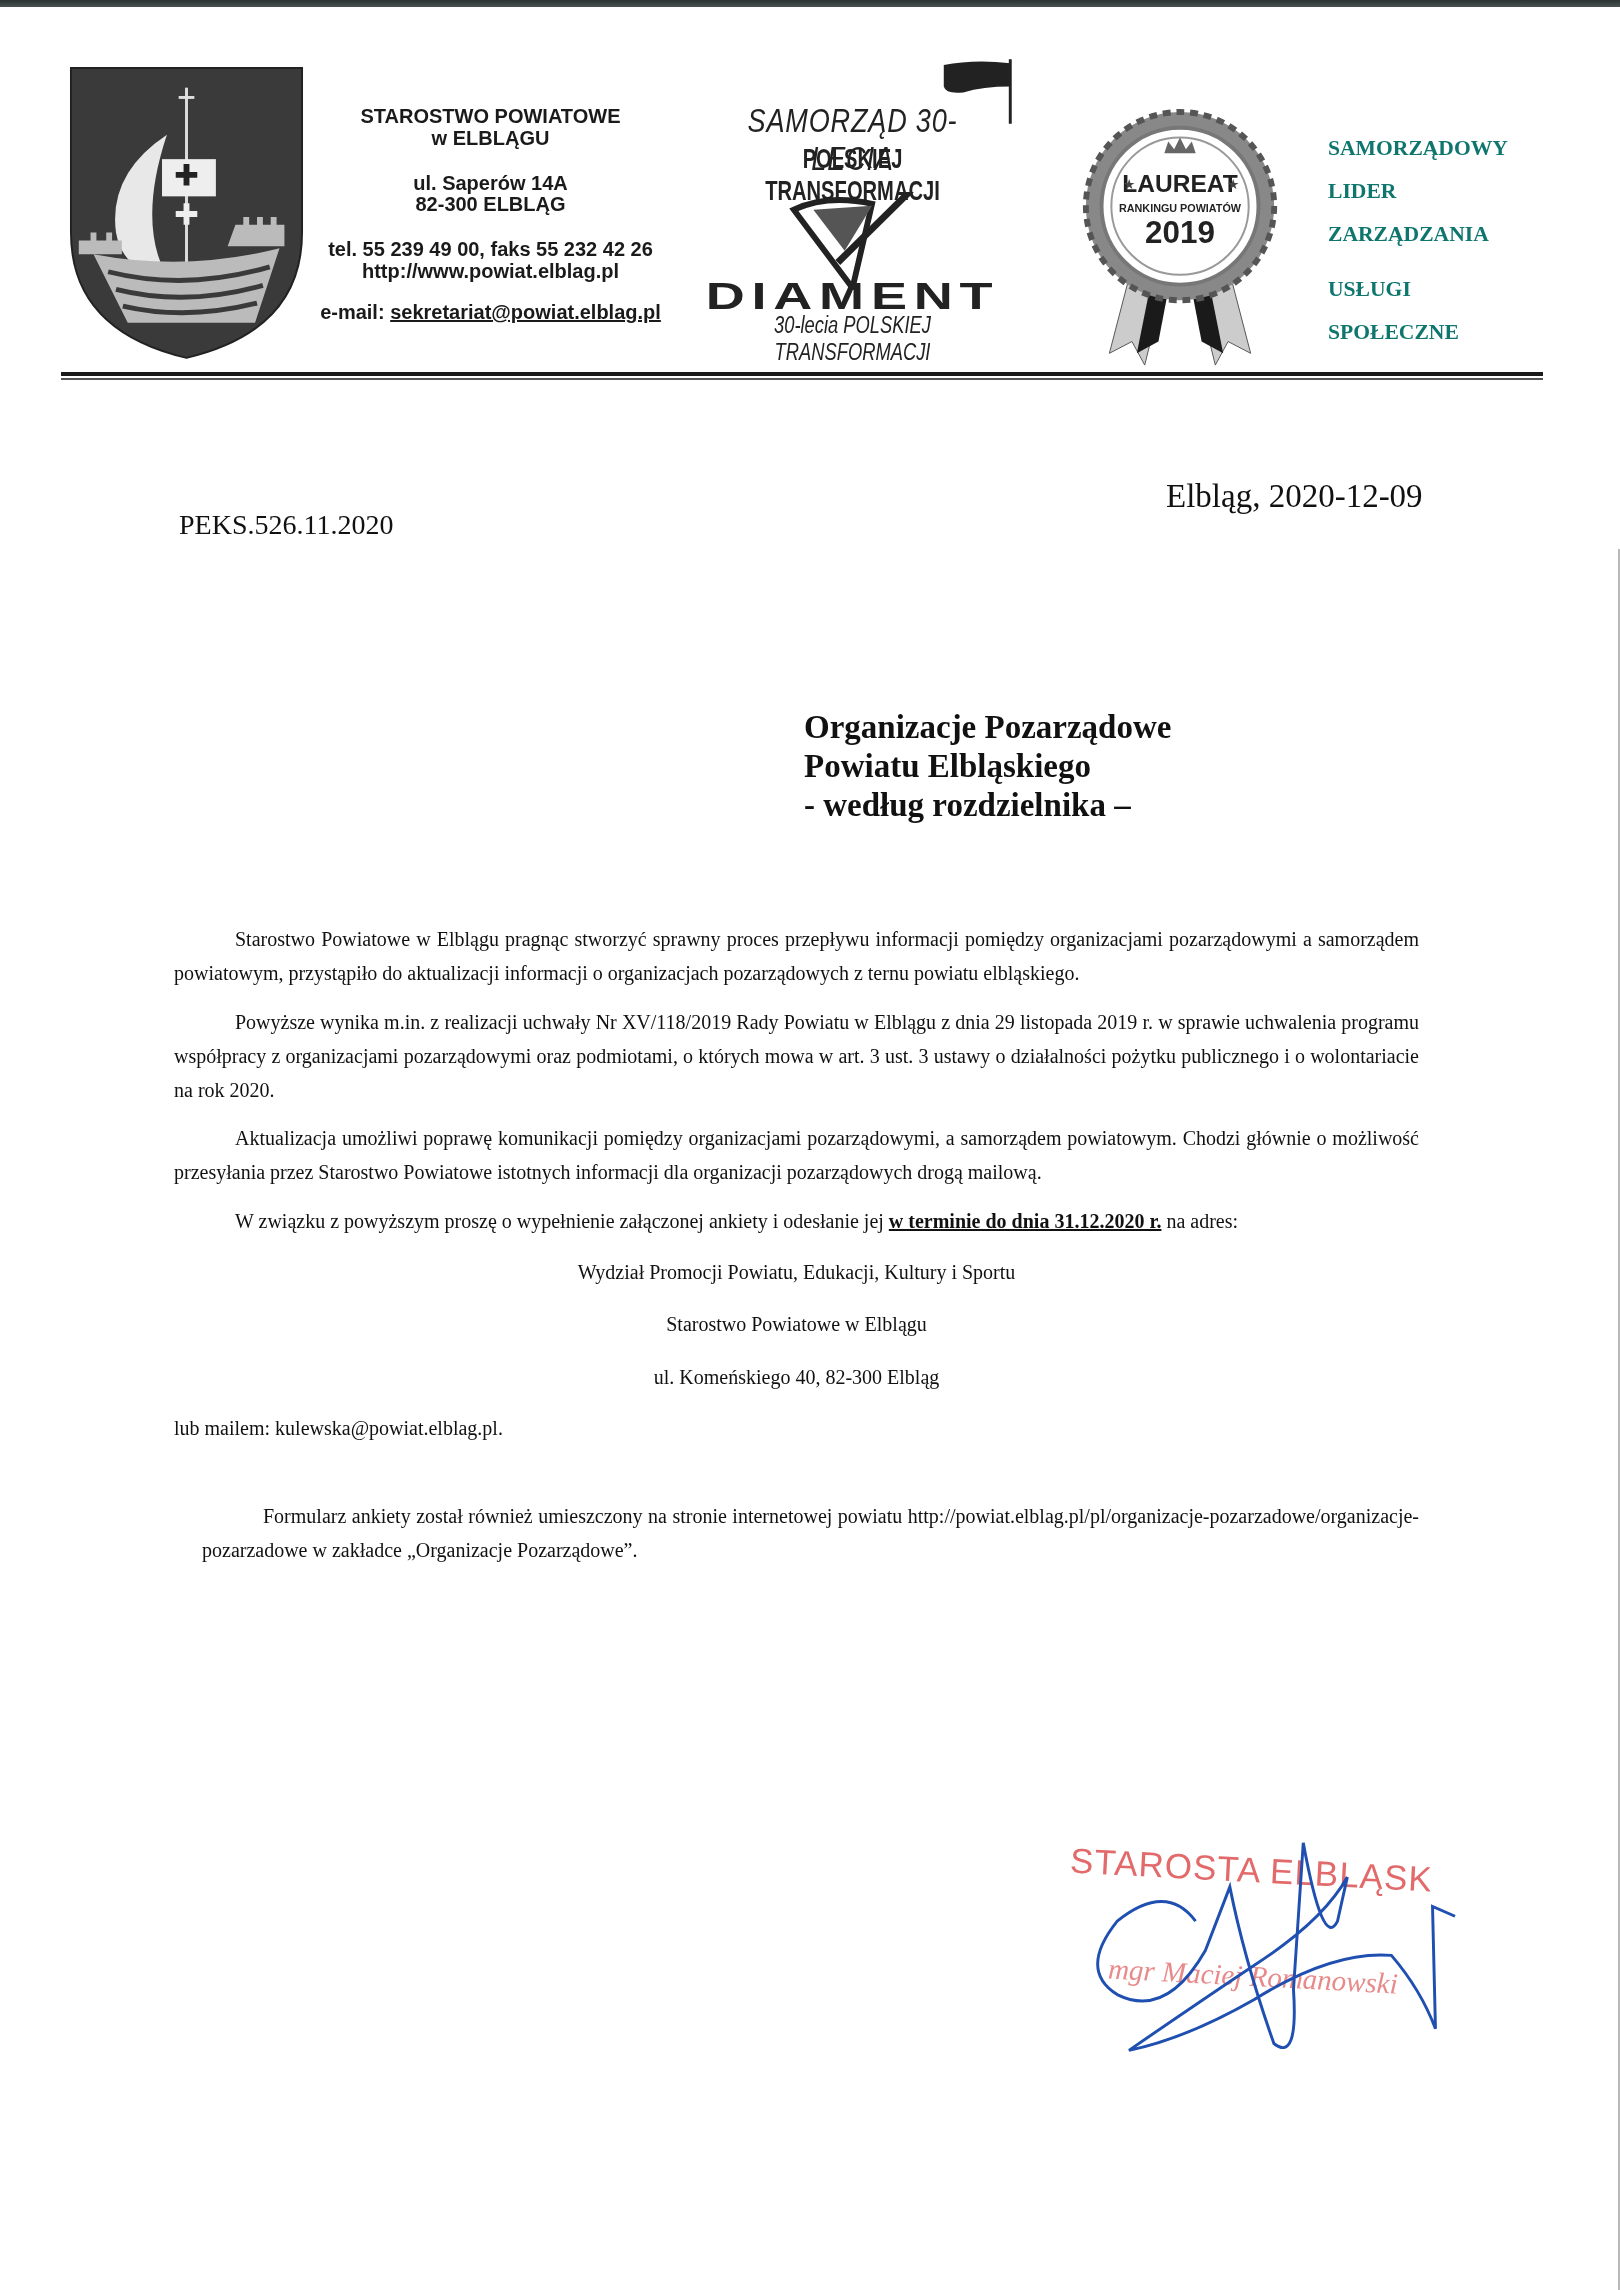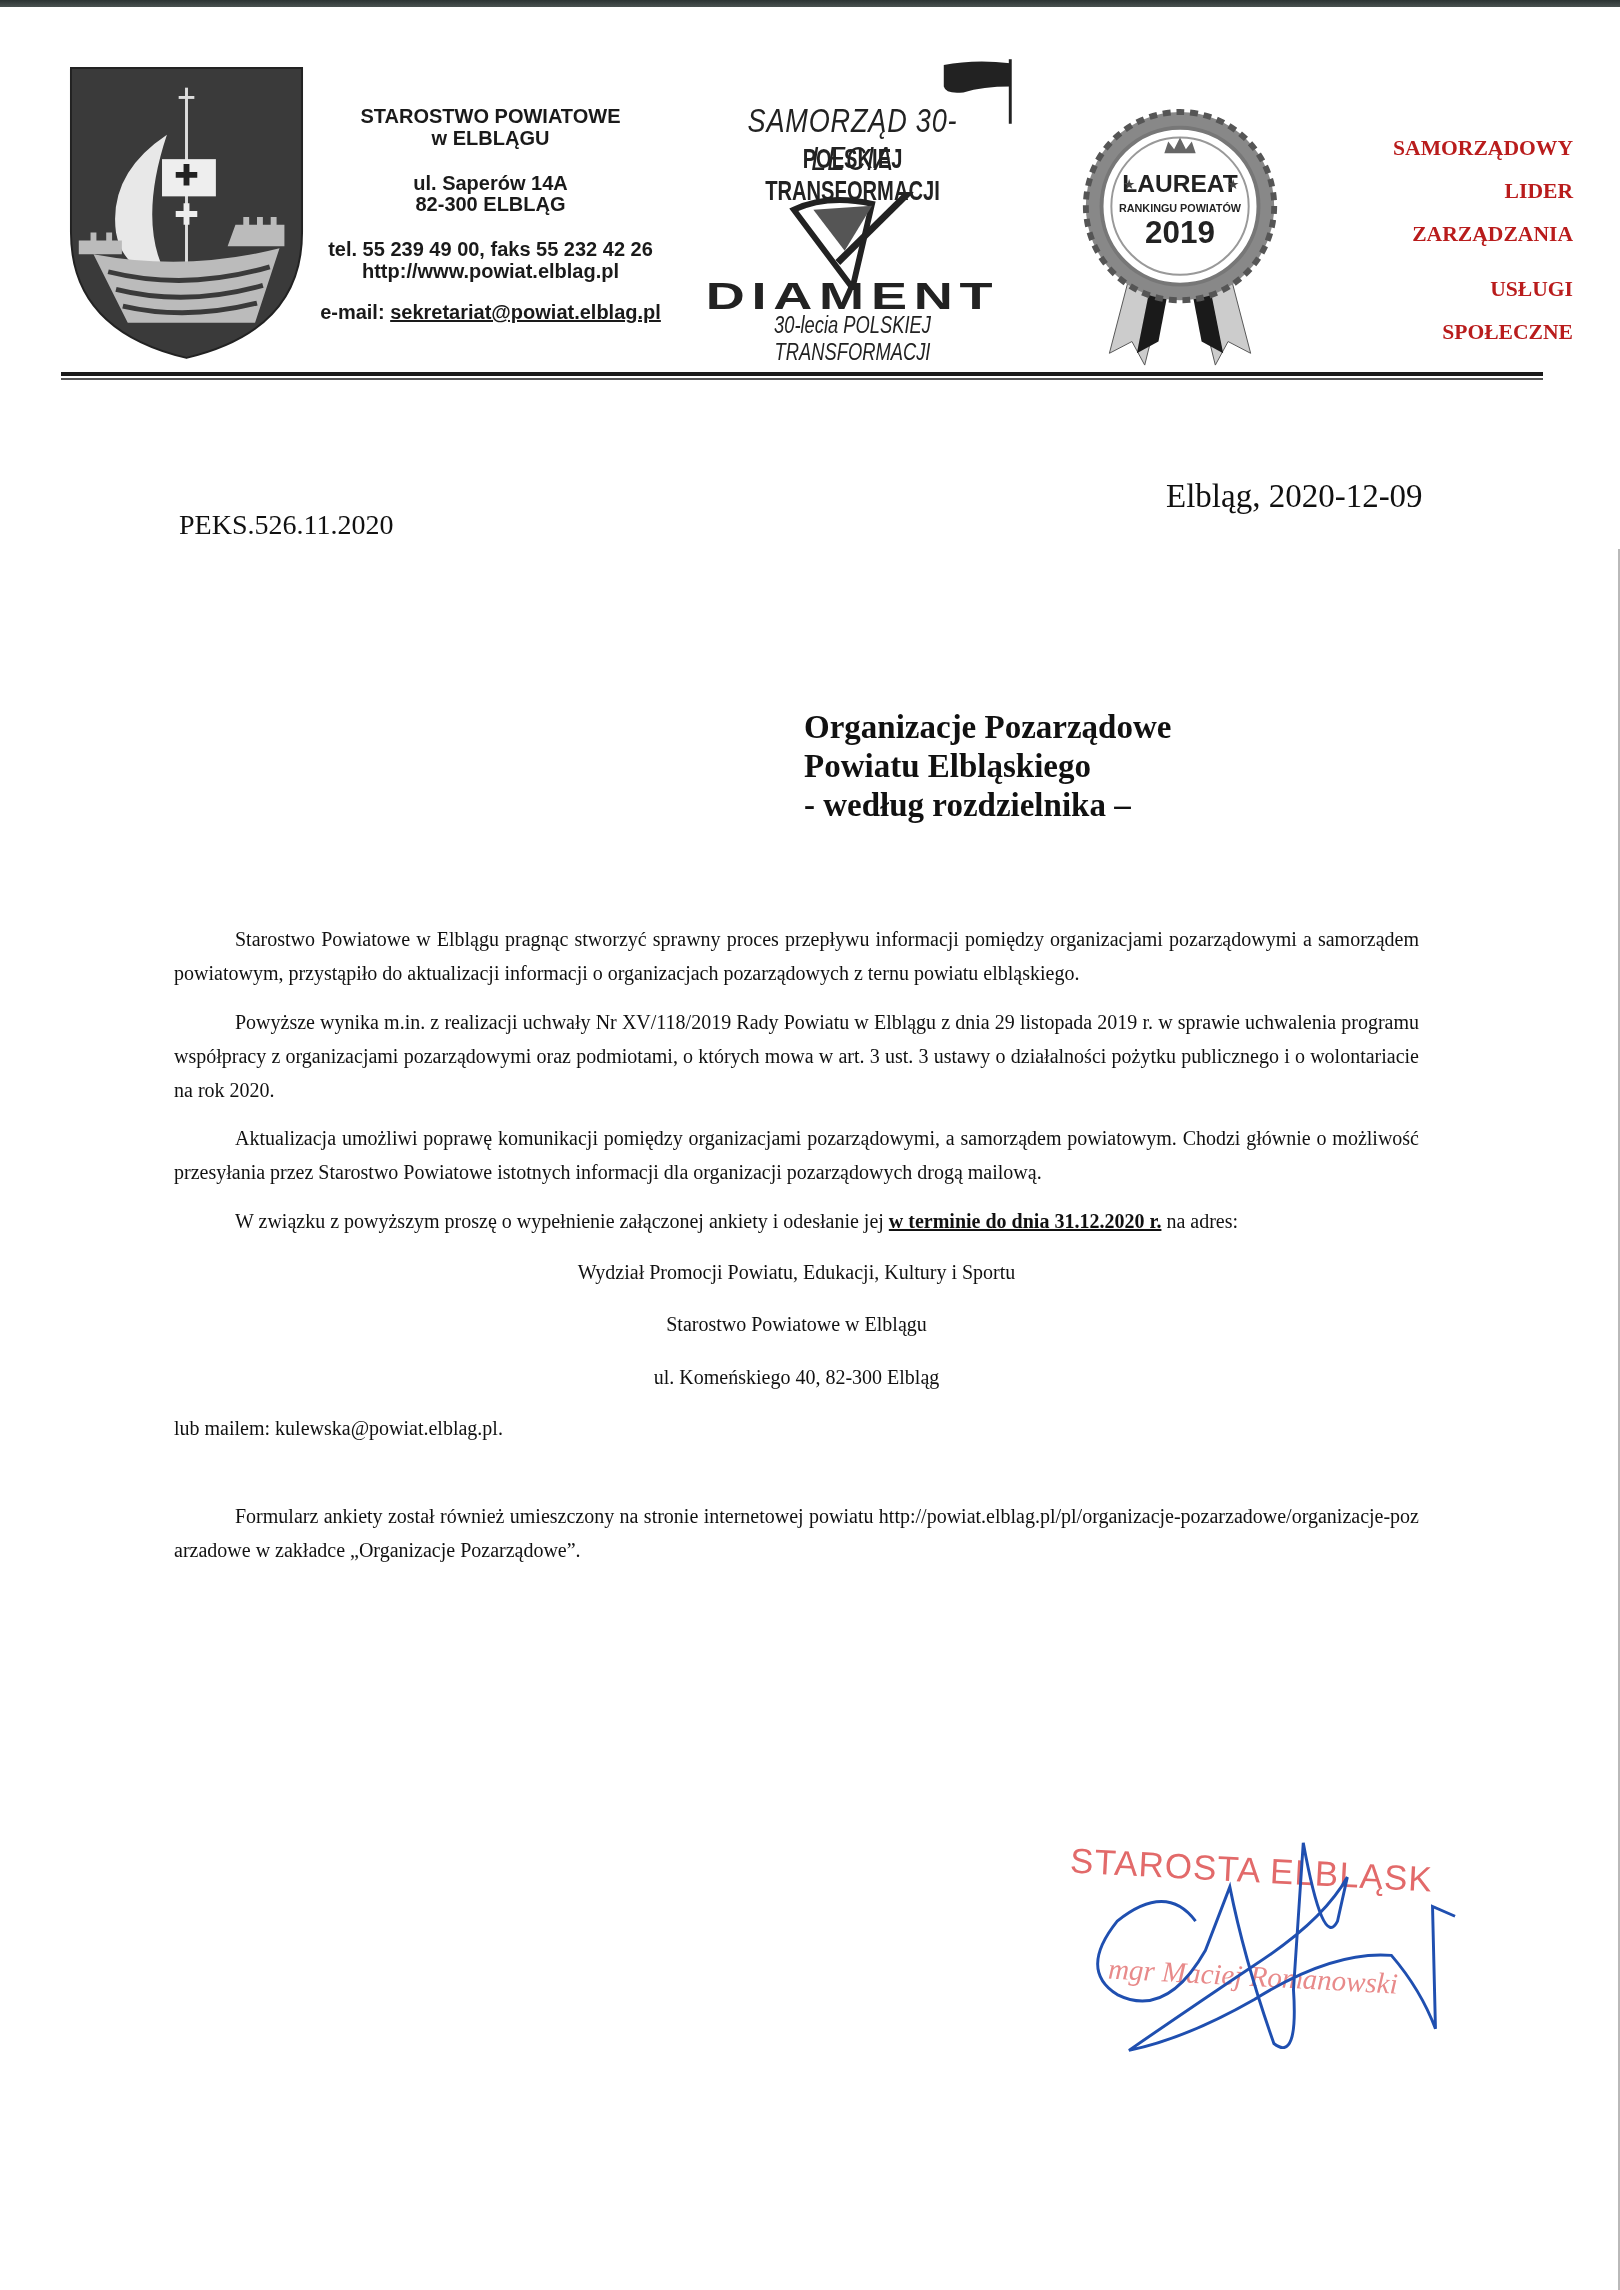--- a/index.html
+++ b/index.html
@@ -31,43 +31,43 @@
     font-family: "Liberation Sans", sans-serif;
   }
   .transform .t1 { position:absolute; left:0; top:47px; width:353px; font-size: 33px; font-style: italic; letter-spacing: 1px; transform: scaleX(.82); color:#222; }
   .transform .t2 { position:absolute; left:0; top:88px; width:353px; font-size: 28px; font-weight: bold; transform: scaleX(.72); color:#222; }
   .transform .t3 { position:absolute; left:0; top:214px; width:353px; font-size: 47px; font-weight: 900; letter-spacing: 5.9px; transform: scaleX(1.15) scaleY(.78); color:#222; }
   .transform .t4 { position:absolute; left:0; top:257px; width:353px; font-size: 23.5px; font-style: italic; transform: scaleX(.78); color:#222; }
   .flag { position:absolute; left:258px; top:2px; width:88px; height:69px; }
   .diamond { position:absolute; left:108px; top:137px; width:137px; height:98px; }
   .badge { position: absolute; left: 1078px; top: 108px; width: 206px; height: 265px; }
   .awards {
-    position: absolute; left: 1328px; top: 135px; width: 245px; text-align: right;
-    font-family: "Liberation Serif", serif; font-weight: bold; font-size: 21.6px; line-height: 27.4px; color: #b91c1c;
+    position: absolute; left: 1328px; top: 135px; width: 245px; text-align: left;
+    font-family: "Liberation Serif", serif; font-weight: bold; font-size: 21.6px; line-height: 27.4px; color: #0f766e;
   }
   .awards .a { height: 43px; }
   .rule1 { position: absolute; left: 61px; top: 372px; width: 1482px; height: 3.9px; background: #1a1a1a; }
   .rule2 { position: absolute; left: 61px; top: 378px; width: 1482px; height: 2px; background: #555; }
   
   .refno { position: absolute; left: 179px; top: 509px; font-size: 28px; }
   .date { position: absolute; left: 1166px; top: 478px; font-size: 33px; }
   .addressee {
     position: absolute; left: 804px; top: 708px; width: 559px; 
     font-weight: bold; font-size: 33px; line-height: 39px;
   }
   .body {
     position: absolute; left: 174px; top: 922px; width: 1245px;
     font-size: 20px; line-height: 34px; text-align: justify;
     transform-origin: left top;
   }
   .body p { margin: 0 0 14.7px 0; text-indent: 61px; }
   .body .bold-u { font-weight: bold; text-decoration: underline; }
   .body .center { text-align: center; text-indent: 0; margin: 0 0 13.7px 0; line-height: 39px; }
   .body .noindent { text-indent: 0; margin-top: 0; }
-  .body .late { margin-top: 54px; }
+  .body .late { margin-top: 54px; margin-left: 28px; }
   .body .url { word-break: break-all; }
   
   .stamp-title {
     position: absolute; left: 1070px; top: 1850px; font-family: "Liberation Sans", sans-serif;
     font-size: 35px; color: #e26a6a; letter-spacing: 1px; transform: rotate(3deg);
   }
   .stamp-name {
     position: absolute; left: 1108px; top: 1960px; font-family: "Liberation Serif", serif;
     font-size: 29px; font-style: italic; color: #e88a8a; transform: rotate(3deg);
   }

